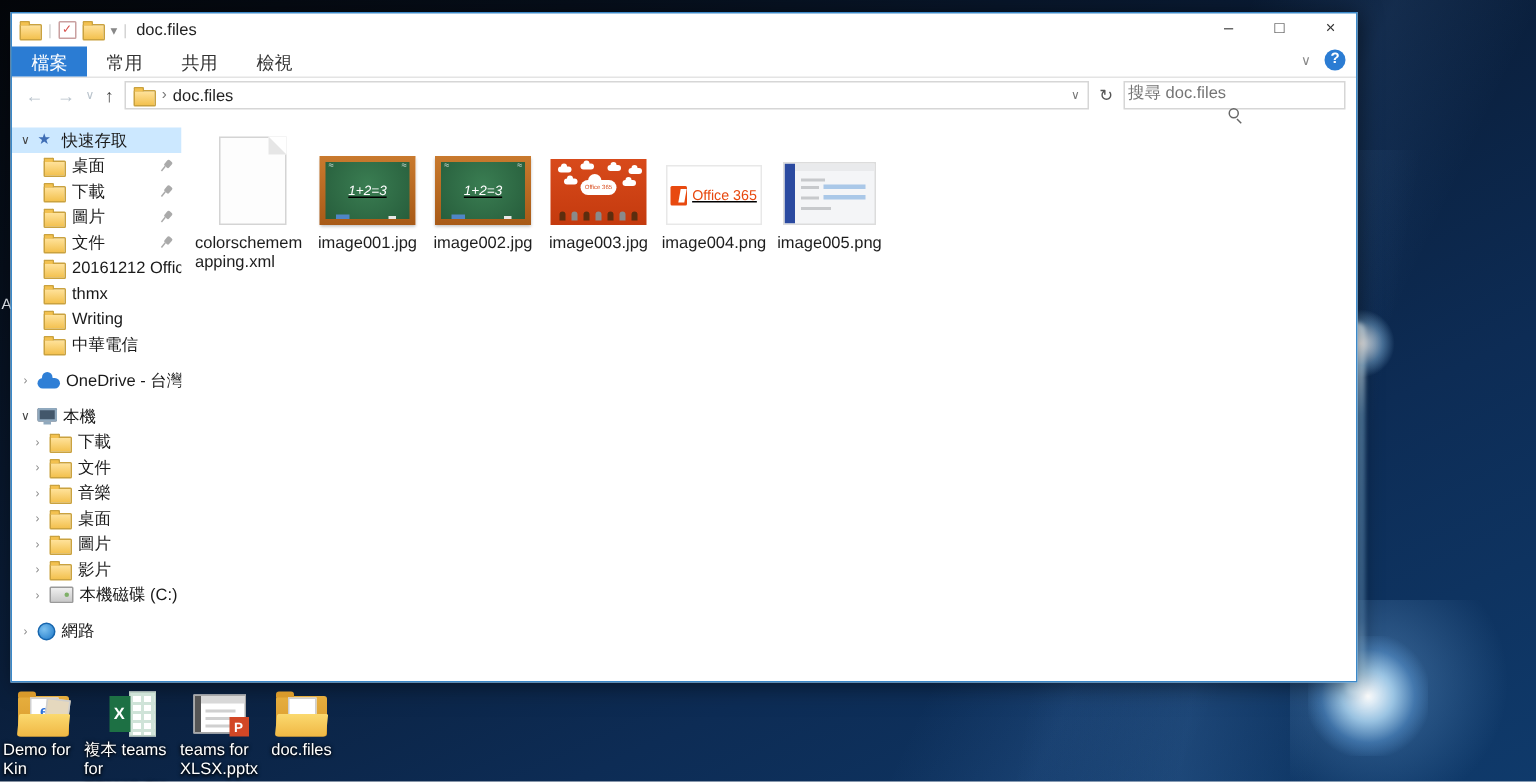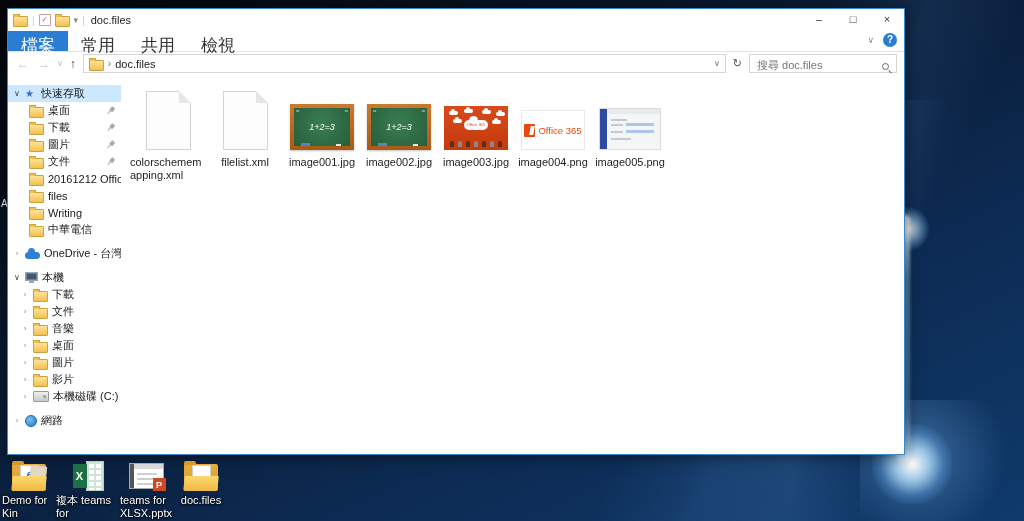--- a/index.html
+++ b/index.html
@@ -28,38 +28,38 @@
   .titlebar{height:22px;display:flex;align-items:center;font-size:11px;color:#222;padding-left:5px;flex:none;}
   .qat{display:flex;align-items:center;gap:4px;}
   .sep{color:#ccc;font-size:10px;}
   .qat-check{width:10px;height:10px;border:1px solid #c9a0a0;background:#fff;color:#d9534f;
              font-size:8px;line-height:10px;text-align:center;border-radius:1px;}
   .title-text{margin-left:6px;}
   .caption{margin-left:auto;display:flex;flex:none;}
   .cap{width:34px;height:22px;text-align:center;line-height:20px;font-size:11px;color:#333;}
   
   .tabs-row{height:20px;display:flex;align-items:stretch;border-bottom:1px solid #e4e4e4;position:relative;flex:none;}
-  .tab{padding:3px 13px 2px;font-size:17px;color:#333;}
+  .tab{padding:3px 13px 2px;font-size:12px;color:#333;}
   .tab.active{background:#2b7cd3;color:#fff;}
   .ribbon-right{position:absolute;right:7px;top:2px;display:flex;gap:9px;align-items:center;}
   .rchev{color:#888;font-size:9px;}
   .help-circle{width:14px;height:14px;border-radius:50%;background:#2b7cd3;color:#fff;
                font-size:10px;text-align:center;line-height:14px;font-weight:bold;}
   
   .nav-row{height:23px;display:flex;align-items:center;padding:0 7px;gap:5px;font-size:12px;flex:none;}
   .nav-btn{color:#b9c3cc;font-size:12px;padding:0 2px;}
   .nav-up{color:#3a3a3a;}
   .nav-chev{color:#b9c3cc;font-size:8px;}
   .addr{flex:1;height:19px;border:1px solid #d6d6d6;display:flex;align-items:center;
         padding:0 5px;gap:4px;font-size:11px;color:#222;box-sizing:border-box;}
   .addr .crumb-sep{color:#777;font-size:10px;}
   .addr .addr-chev{margin-left:auto;color:#777;font-size:8px;}
   .refresh{color:#555;font-size:11px;padding:0 2px;}
-  .search{width:148px;height:19px;border:1px solid #d6d6d6;display:flex;align-items:flex-end;
-          padding:0 5px;box-sizing:border-box;gap:3px;}
+  .search{width:148px;height:19px;border:1px solid #d6d6d6;display:flex;align-items:center;
+          padding:0 5px;box-sizing:border-box;gap:3px;flex-direction:column;}
   .search input{border:none;outline:none;flex:1;font-size:11px;color:#8a8a8a;background:transparent;
                 font-family:"Liberation Sans","DejaVu Sans",sans-serif;min-width:0;}
   .mag{width:9px;height:9px;position:relative;flex:none;}
   .mag::before{content:"";position:absolute;left:0;top:0;width:5px;height:5px;border:1.3px solid #666;border-radius:50%;}
   .mag::after{content:"";position:absolute;left:6.5px;top:6.5px;width:3.5px;height:1.4px;background:#666;
               transform:rotate(45deg);transform-origin:0 0;}
   
   .content{flex:1;display:flex;min-height:0;}
   .sidebar{width:113px;flex:none;padding-top:10px;font-size:11px;color:#1a1a1a;overflow:hidden;}
   .s-item{height:17px;display:flex;align-items:center;gap:4px;padding-left:5px;white-space:nowrap;}
@@ -85,21 +85,21 @@
   .ic-disk::after{content:"";position:absolute;right:2px;top:3px;width:3px;height:3px;border-radius:50%;background:#7fb069;}
   .ic-globe{width:12px;height:12px;border-radius:50%;border:1px solid #1665ad;box-sizing:border-box;
             background:radial-gradient(circle at 35% 35%,#7cc1f0,#1e78c8);}
   .pin{width:9px;height:9px;position:relative;transform:rotate(40deg);opacity:.55;margin-left:auto;margin-right:6px;flex:none;}
   .pin::before{content:"";position:absolute;left:2.5px;top:0;width:4px;height:4.5px;background:#666;border-radius:1px;}
   .pin::after{content:"";position:absolute;left:4px;top:4.5px;width:1px;height:4px;background:#666;}
   
   .files-area{flex:1;padding:8px 0 0 9px;display:flex;align-items:flex-start;}
   .tile{width:76px;margin-right:1px;display:flex;flex-direction:column;align-items:center;flex:none;}
   .icon-area{width:72px;height:70px;display:flex;align-items:flex-end;justify-content:center;
-             padding-bottom:2px;box-sizing:border-box;border:1px solid transparent;}
+             padding-bottom:2px;box-sizing:border-box;border:1px solid transparent;text-decoration:underline;}
   .tile.selected .icon-area{border:1px solid #e2e2e2;background:#fdfdfd;}
   .flabel{margin-top:3px;font-size:11px;line-height:1.2;text-align:left;word-break:break-all;
           color:#1e1e1e;max-width:76px;}
   .doc-page{width:45px;height:59px;background:#fdfdfd;border:1px solid #d4d4d4;position:relative;box-sizing:border-box;}
   .doc-page::after{content:"";position:absolute;top:-1px;right:-1px;width:0;height:0;
           border-left:12px solid #e6e6e6;border-top:12px solid #ffffff;}
   .thumb-board{width:64px;height:46px;background:linear-gradient(#c97a2e,#a85a17);padding:4px;
                box-sizing:border-box;box-shadow:0 1px 2px rgba(0,0,0,.25);}
   .board-inner{width:100%;height:100%;background:radial-gradient(circle at 50% 40%,#3a7d52,#275e3c);
                position:relative;color:#fff;font-size:9px;font-style:italic;display:flex;
@@ -265,21 +265,21 @@
         <span class="ic ic-folder"></span>
         <span class="s-label">文件</span>
         <span class="pin"></span>
       </div>
       <div class="s-item lvl2">
         <span class="ic ic-folder"></span>
         <span class="s-label">20161212 Office 20</span>
       </div>
       <div class="s-item lvl2">
         <span class="ic ic-folder"></span>
-        <span class="s-label">files</span>
+        <span class="s-label">thmx</span>
       </div>
       <div class="s-item lvl2">
         <span class="ic ic-folder"></span>
         <span class="s-label">Writing</span>
       </div>
       <div class="s-item lvl2">
         <span class="ic ic-folder"></span>
         <span class="s-label">中華電信</span>
       </div>
       <div class="s-gap"></div>
@@ -339,26 +339,20 @@
 
     <div class="files-area">
 
       <div class="tile">
         <div class="icon-area">
             <div class="doc-page"></div>
           </div>
         <div class="flabel">colorschememapping.xml</div>
       </div>
 
-      <div class="tile">
-        <div class="icon-area">
-            <div class="doc-page"></div>
-          </div>
-        <div class="flabel">filelist.xml</div>
-      </div>
 
       <div class="tile">
         <div class="icon-area">
           <div class="thumb-board">
             <div class="board-inner">
                 <span>1+2=3</span>
               <span class="eraser"></span>
               <span class="chalkbit"></span>
             </div>
           </div>

